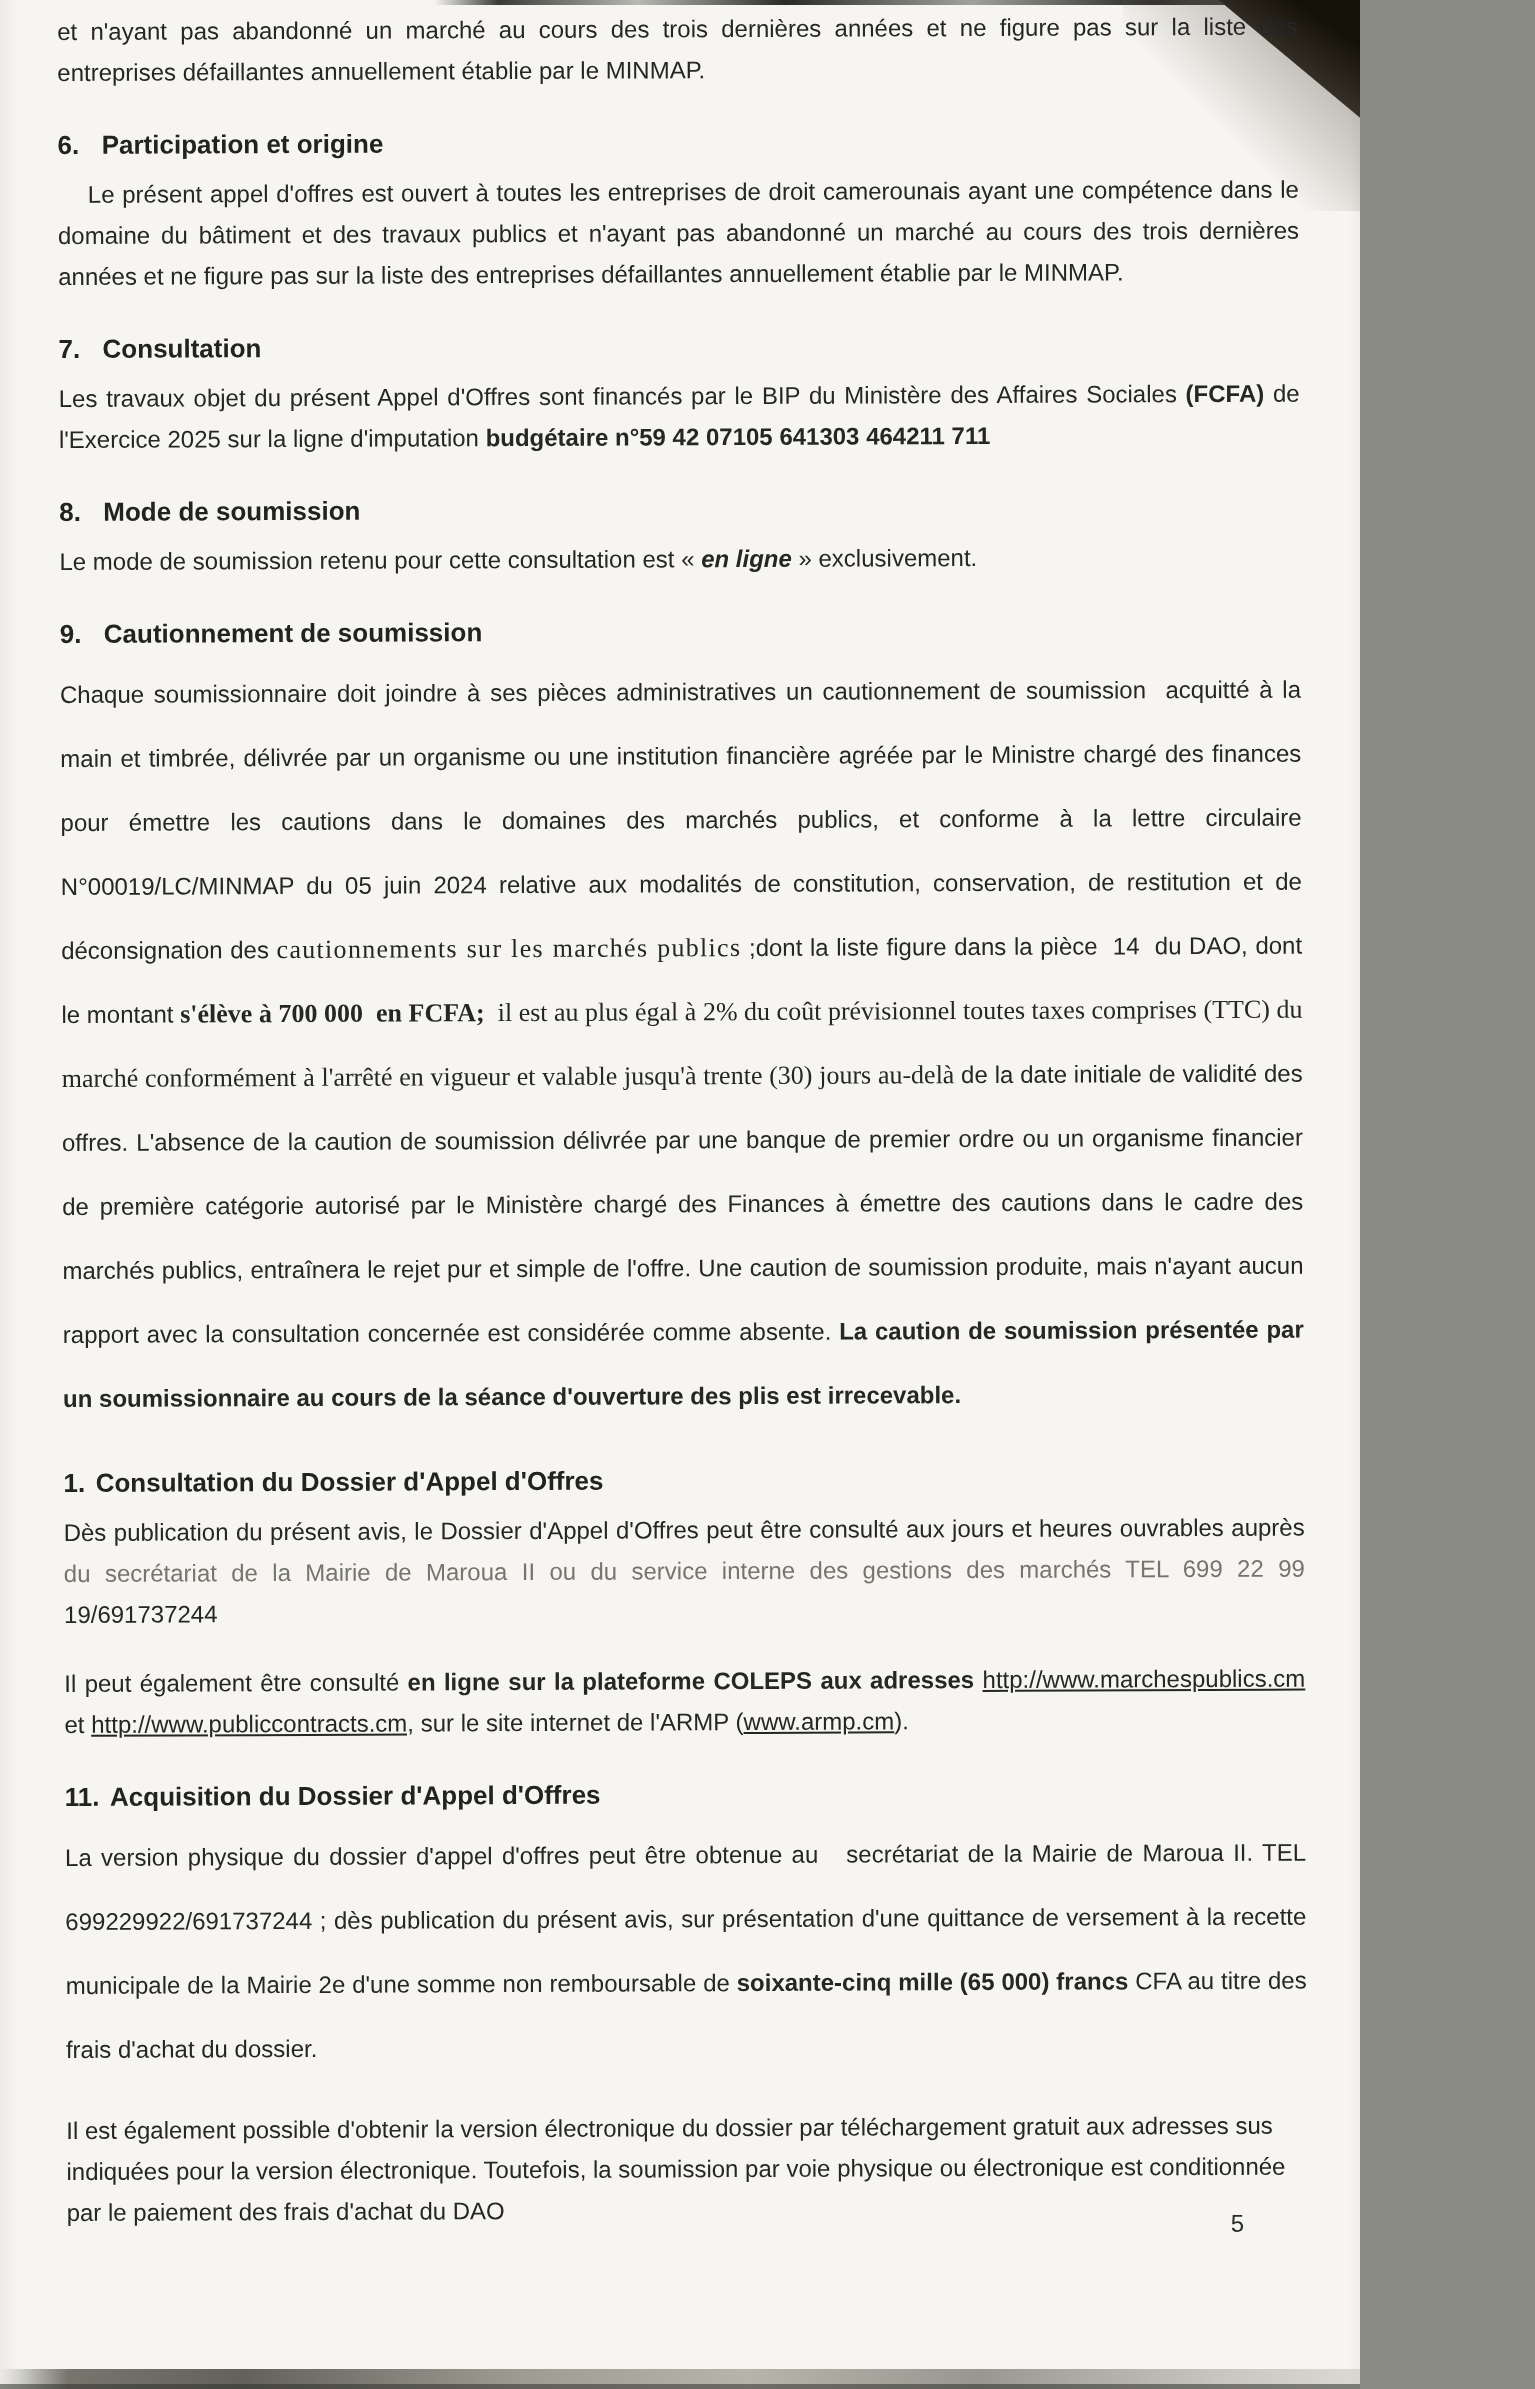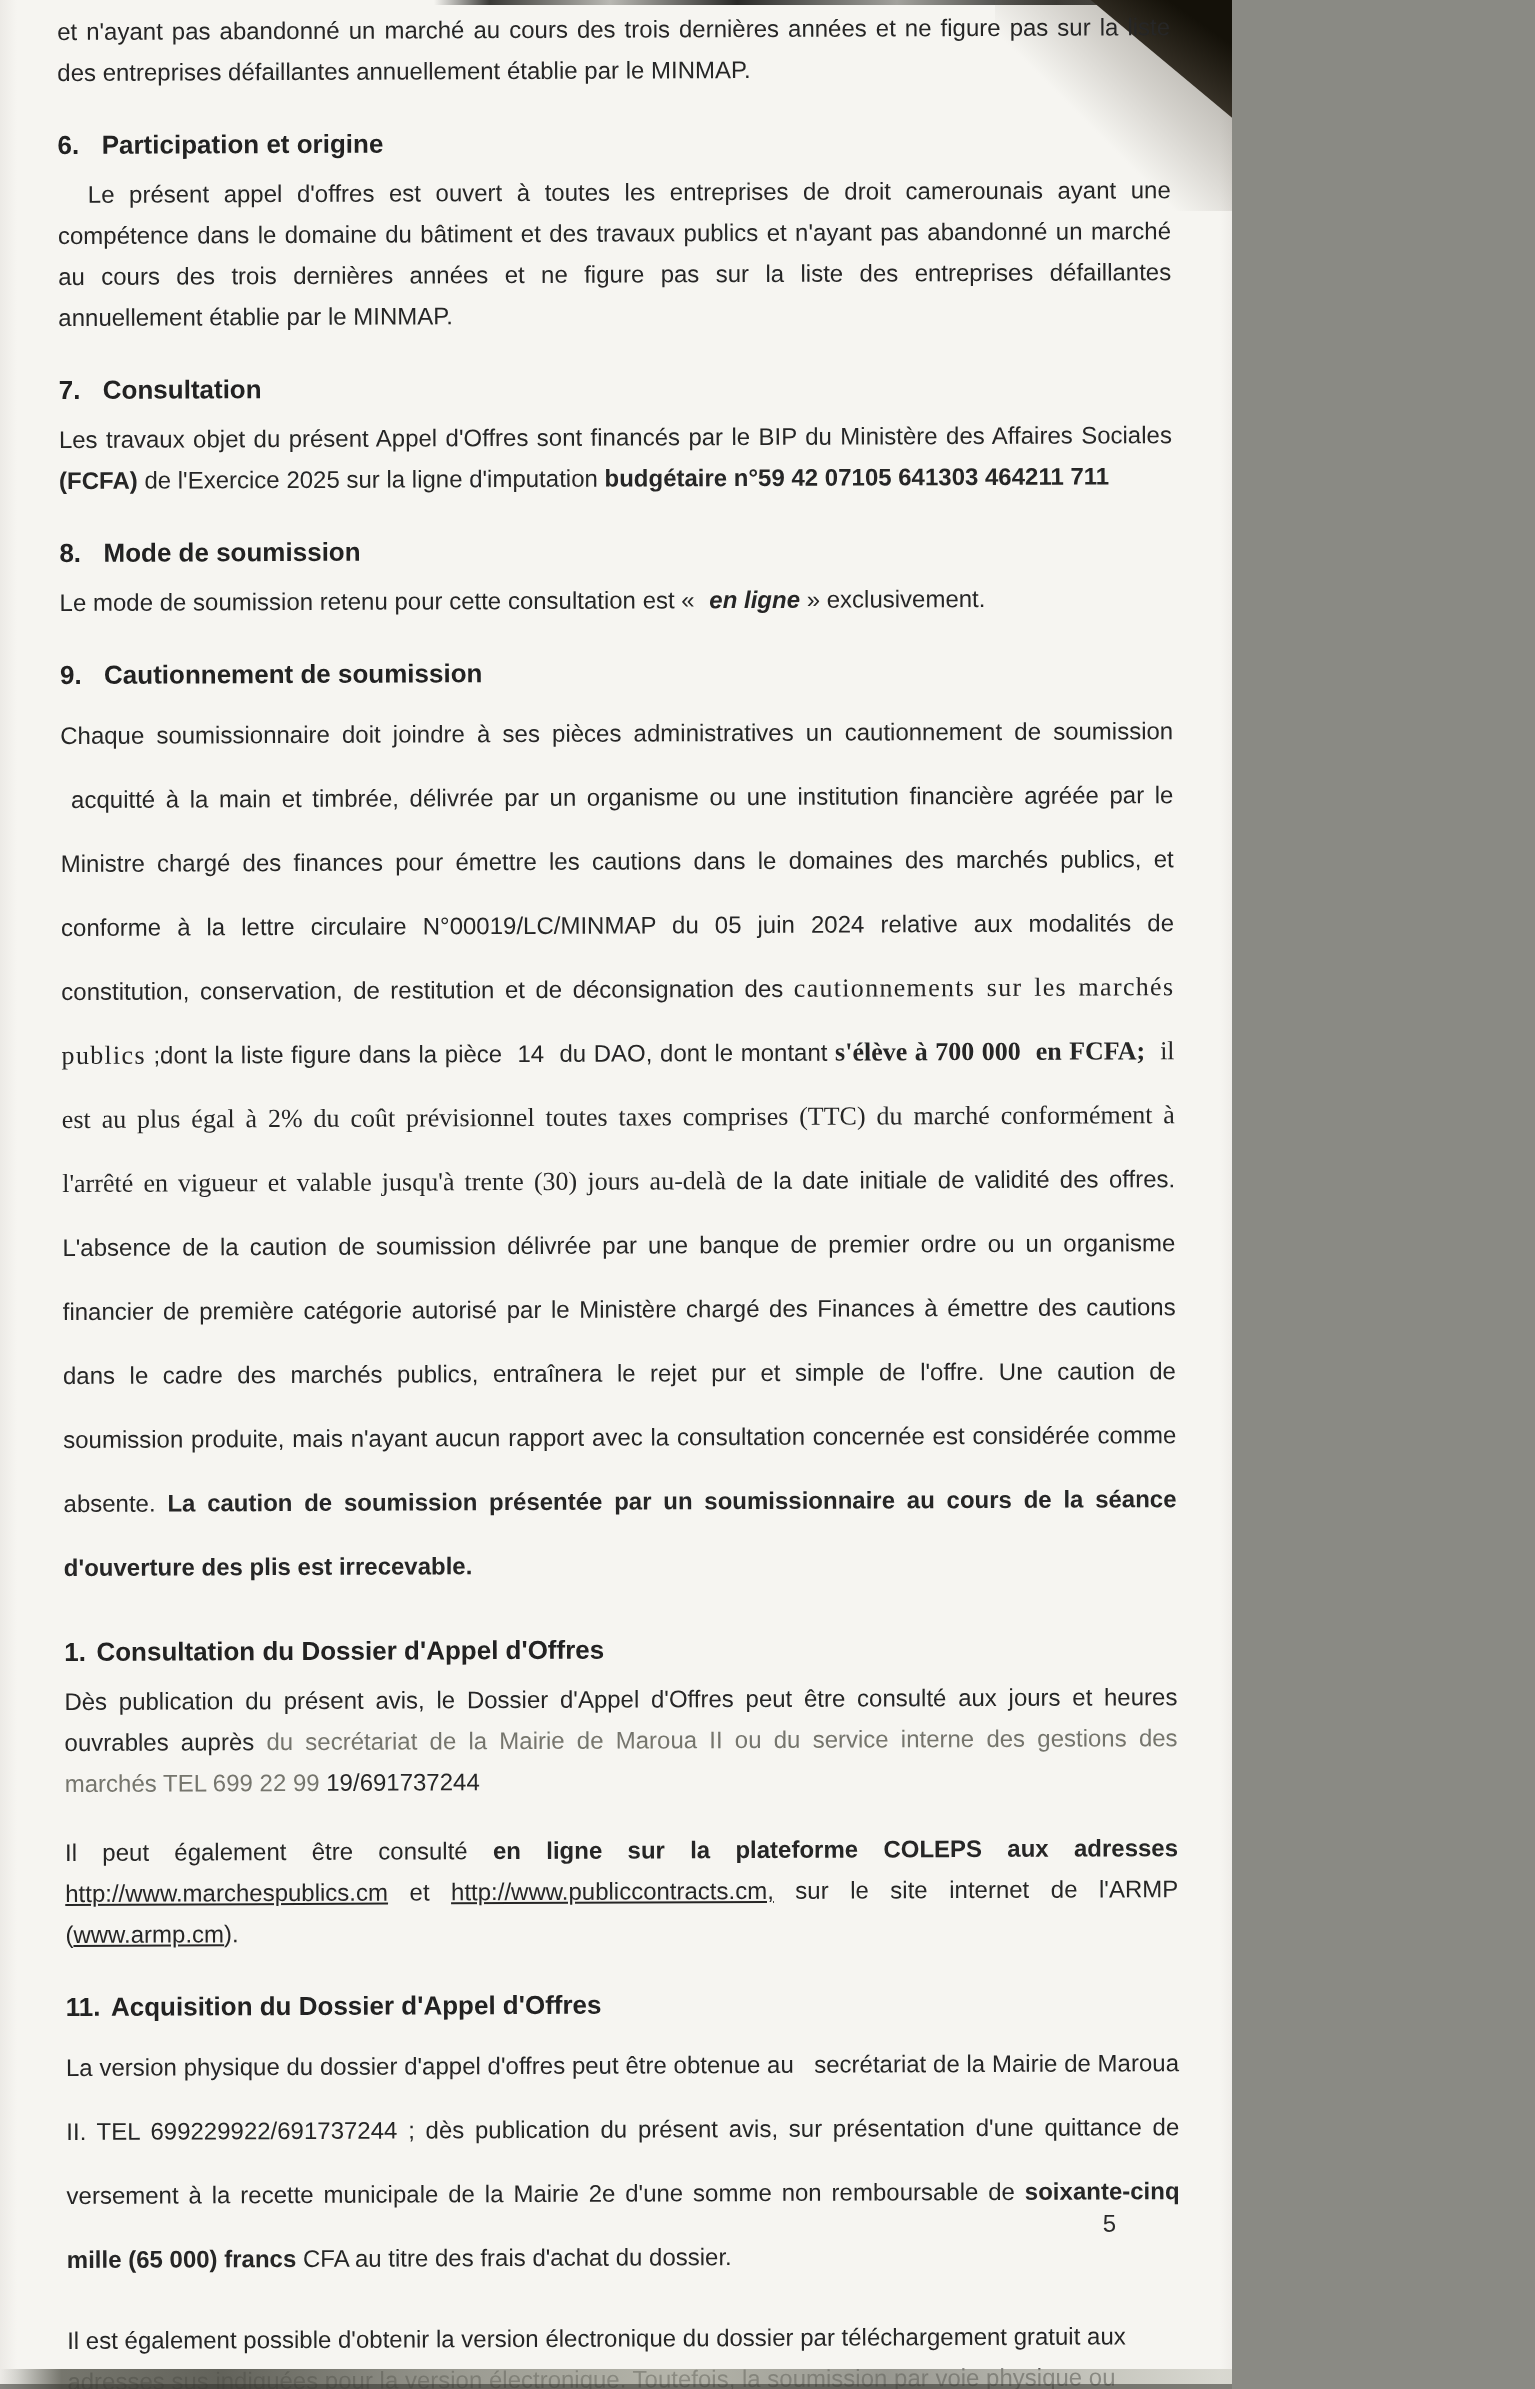--- a/index.html
+++ b/index.html
@@ -1,38 +1,38 @@
 <!DOCTYPE html>
 <html lang="fr" style="font-size:10.5px"><head>
 <meta charset="utf-8">
 <style>
   html,body{margin:0;padding:0;background:#8a8a84;}
   .page{
     position:relative;
-    width:1232px;height:2389px;
+    width:1360px;height:2389px;
     background:#f6f5f1;
     background-image:linear-gradient(90deg,#eceae6 0px,rgba(246,245,241,0) 17px),
                      linear-gradient(270deg,#efede9 0px,rgba(246,245,241,0) 12px);
     font-family:"Liberation Sans",sans-serif;
     color:#262626;
     overflow:hidden;
   }
   .content{
     position:absolute;left:57px;right:62px;top:10.5px;
     transform:rotate(-0.25deg);transform-origin:top left;
   }
   .para{font-size:24px;line-height:41px;margin:0;}
   .para.wide{line-height:64px;}
   .para.justify{text-align:justify;}
   .para.indent{text-indent:30px;}
   .para.gap-top{margin-top:28px;}
   h2.sec{font-size:26px;font-weight:bold;margin:37px 0 13px 0;color:#222;}
   h2.sec .num{display:inline-block;}
   .run.b{font-weight:bold;}
-  .run.i{font-style:italic;margin-left:8px;}
+  .run.i{font-style:italic;}
   .run.serif{font-family:"Liberation Serif",serif;font-size:26px;}
   .run.u{text-decoration:underline;}
   .run.faded{color:#75756d;}
   .run.spaced{letter-spacing:1.3px;}
   .page-number{
     position:absolute;top:2210px;right:116px;
     font-size:24px;color:#2a2a2a;
   }
   
   .edge-top{

